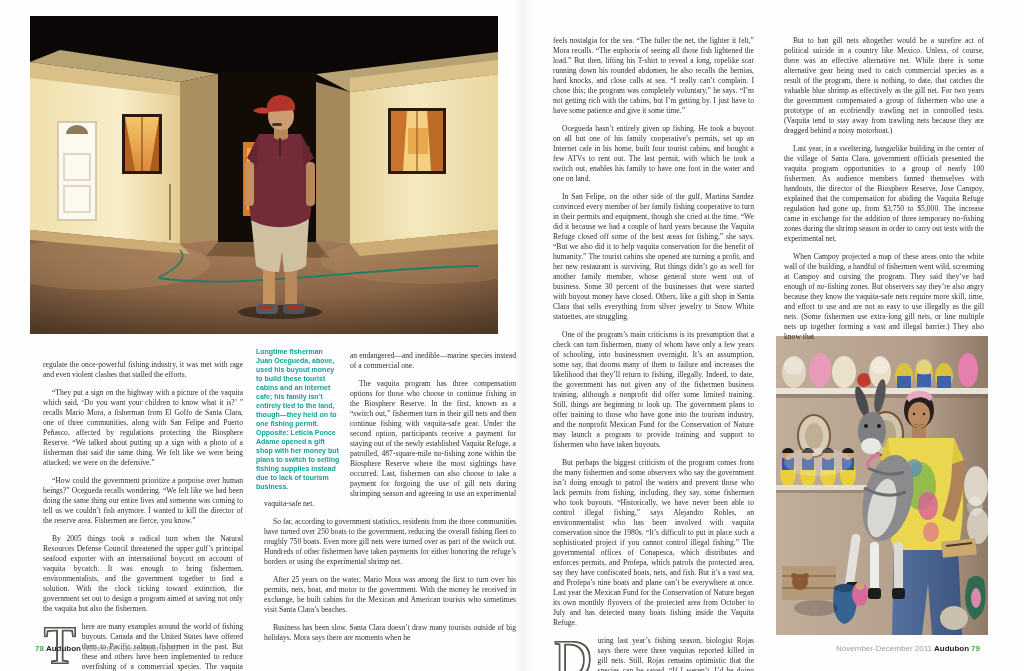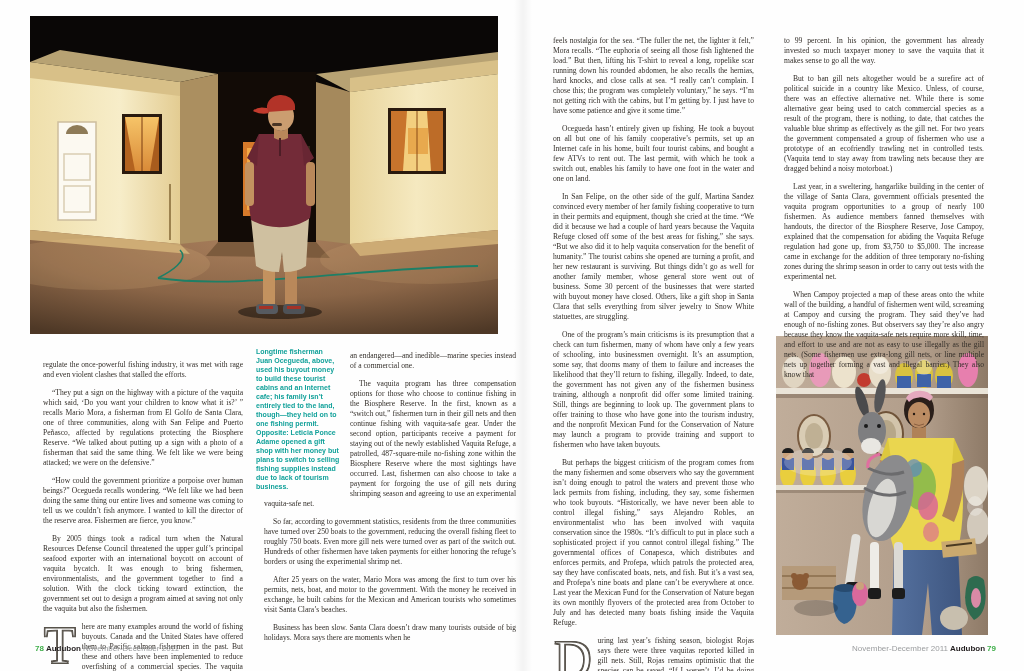--- a/index.html
+++ b/index.html
@@ -20,21 +20,21 @@
   .col-d{left:776px;top:28px;width:216px;}
   .caption{float:left;width:84px;margin:4px 10px 3px 0;
     font-family:"Liberation Sans",sans-serif;font-weight:bold;
     font-size:7px;line-height:9px;color:#12a19a;text-align:left;}
   .dropcap{float:left;font-size:52px;line-height:42px;padding:3px 6px 8px 1px;
     color:#ffffff;-webkit-text-stroke:1.1px #57524b;
     text-shadow:-1px -1px 0 #57524b,1px -1px 0 #57524b,-1px 1px 0 #57524b,1px 1px 0 #57524b;
     font-family:"Liberation Serif",serif;}
   .footer{position:absolute;top:644px;font-family:"Liberation Sans",sans-serif;font-size:8px;}
   .footer-left{left:35px;}
-  .footer-right{left:708px;width:290px;text-align:right;}
+  .footer-right{left:692px;width:290px;text-align:right;}
   .pgnum{color:#3fae49;font-weight:bold;}
   .mag{color:#231f20;font-weight:bold;}
   .issue{color:#9a9c9e;}
   .footer span{margin-right:2px;}
 </style>
 </head>
 <body>
 
 <div class="spread">
 
@@ -304,21 +304,20 @@
   <div class="textcol col-c">
     <p>feels nostalgia for the sea. “The fuller the net, the lighter it felt,” Mora recalls. “The euphoria of seeing all those fish lightened the load.” But then, lifting his T-shirt to reveal a long, ropelike scar running down his rounded abdomen, he also recalls the hernias, hard knocks, and close calls at sea. “I really can’t complain. I chose this; the program was completely voluntary,” he says. “I’m not getting rich with the cabins, but I’m getting by. I just have to have some patience and give it some time.”</p>
     <p class="ind">Ocegueda hasn’t entirely given up fishing. He took a buyout on all but one of his family cooperative’s permits, set up an Internet cafe in his home, built four tourist cabins, and bought a few ATVs to rent out. The last permit, with which he took a switch out, enables his family to have one foot in the water and one on land.</p>
     <p class="ind">In San Felipe, on the other side of the gulf, Martina Sandez convinced every member of her family fishing cooperative to turn in their permits and equipment, though she cried at the time. “We did it because we had a couple of hard years because the Vaquita Refuge closed off some of the best areas for fishing,” she says. “But we also did it to help vaquita conservation for the benefit of humanity.” The tourist cabins she opened are turning a profit, and her new restaurant is surviving. But things didn’t go as well for another family member, whose general store went out of business. Some 30 percent of the businesses that were started with buyout money have closed. Others, like a gift shop in Santa Clara that sells everything from silver jewelry to Snow White statuettes, are struggling.</p>
     <p class="ind">One of the program’s main criticisms is its presumption that a check can turn fishermen, many of whom have only a few years of schooling, into businessmen overnight. It’s an assumption, some say, that dooms many of them to failure and increases the likelihood that they’ll return to fishing, illegally. Indeed, to date, the government has not given any of the fishermen business training, although a nonprofit did offer some limited training. Still, things are beginning to look up. The government plans to offer training to those who have gone into the tourism industry, and the nonprofit Mexican Fund for the Conservation of Nature may launch a program to provide training and support to fishermen who have taken buyouts.</p>
     <p class="ind">But perhaps the biggest criticism of the program comes from the many fishermen and some observers who say the government isn’t doing enough to patrol the waters and prevent those who lack permits from fishing, including, they say, some fishermen who took buyouts. “Historically, we have never been able to control illegal fishing,” says Alejandro Robles, an environmentalist who has been involved with vaquita conservation since the 1980s. “It’s difficult to put in place such a sophisticated project if you cannot control illegal fishing.” The governmental offices of Conapesca, which distributes and enforces permits, and Profepa, which patrols the protected area, say they have confiscated boats, nets, and fish.  But it’s a vast sea, and Profepa’s nine boats and plane can’t be everywhere at once. Last year the Mexican Fund for the Conservation of Nature began its own monthly flyovers of the protected area from October to July and has detected many boats fishing inside the Vaquita Refuge.</p>
     <p><span class="dropcap">D</span><span>uring last year’s fishing season, biologist Rojas says there were three vaquitas reported killed in gill nets. Still, Rojas remains optimistic that the species can be saved. “If I weren’t, I’d be doing something else,” he says. “But to do it we have to reduce the vaquita bycatch to zero.” The only way to do that would be to eliminate gill nets altogether. If that were to happen, Rojas says, the eight percent chance of vaquita survival in the next decade if the status quo remains would jump</span></p>
   </div>
 
   <div class="textcol col-d">
-    <p>to 99 percent. In his opinion, the government has already invested so much taxpayer money to save the vaquita that it makes sense to go all the way.</p>
     <p class="ind">But to ban gill nets altogether would be a surefire act of political suicide in a country like Mexico. Unless, of course, there was an effective alternative net. While there is some alternative gear being used to catch commercial species as a result of the program, there is nothing, to date, that catches the valuable blue shrimp as effectively as the gill net. For two years the government compensated a group of fishermen who use a prototype of an ecofriendly trawling net in controlled tests. (Vaquita tend to stay away from trawling nets because they are dragged behind a noisy motorboat.)</p>
     <p class="ind">Last year, in a sweltering, hangarlike building in the center of the village of Santa Clara, government officials presented the vaquita program opportunities to a group of nearly 100 fishermen. As audience members fanned themselves with handouts, the director of the Biosphere Reserve, Jose Campoy, explained that the compensation for abiding the Vaquita Refuge regulation had gone up, from $3,750 to $5,000. The increase came in exchange for the addition of three temporary no-fishing zones during the shrimp season in order to carry out tests with the experimental net.</p>
     <p class="ind">When Campoy projected a map of these areas onto the white wall of the building, a handful of fishermen went wild, screaming at Campoy and cursing the program. They said they’ve had enough of no-fishing zones. But observers say they’re also angry because they know the vaquita-safe nets require more skill, time, and effort to use and are not as easy to use illegally as the gill nets. (Some fishermen use extra-long gill nets, or line multiple nets up together forming a vast and illegal barrier.) They also know that</p>
   </div>
 
   <div class="gutter"></div>
 
   <div class="footer footer-left">
     <span class="pgnum">78</span><span class="mag">Audubon</span><span class="issue">November-December 2011</span>
   </div>

